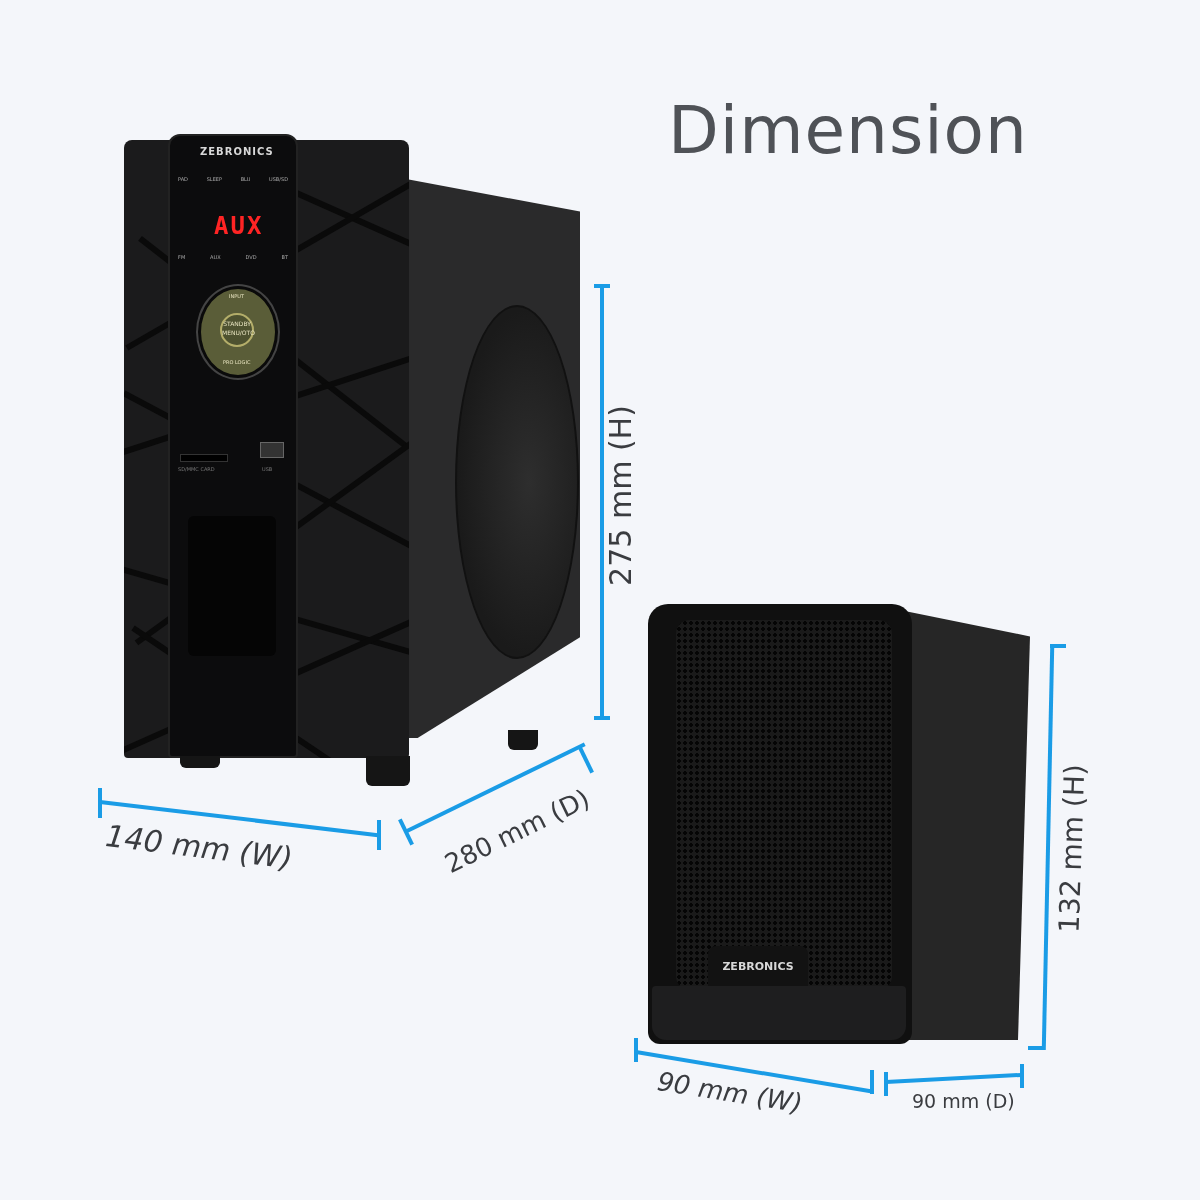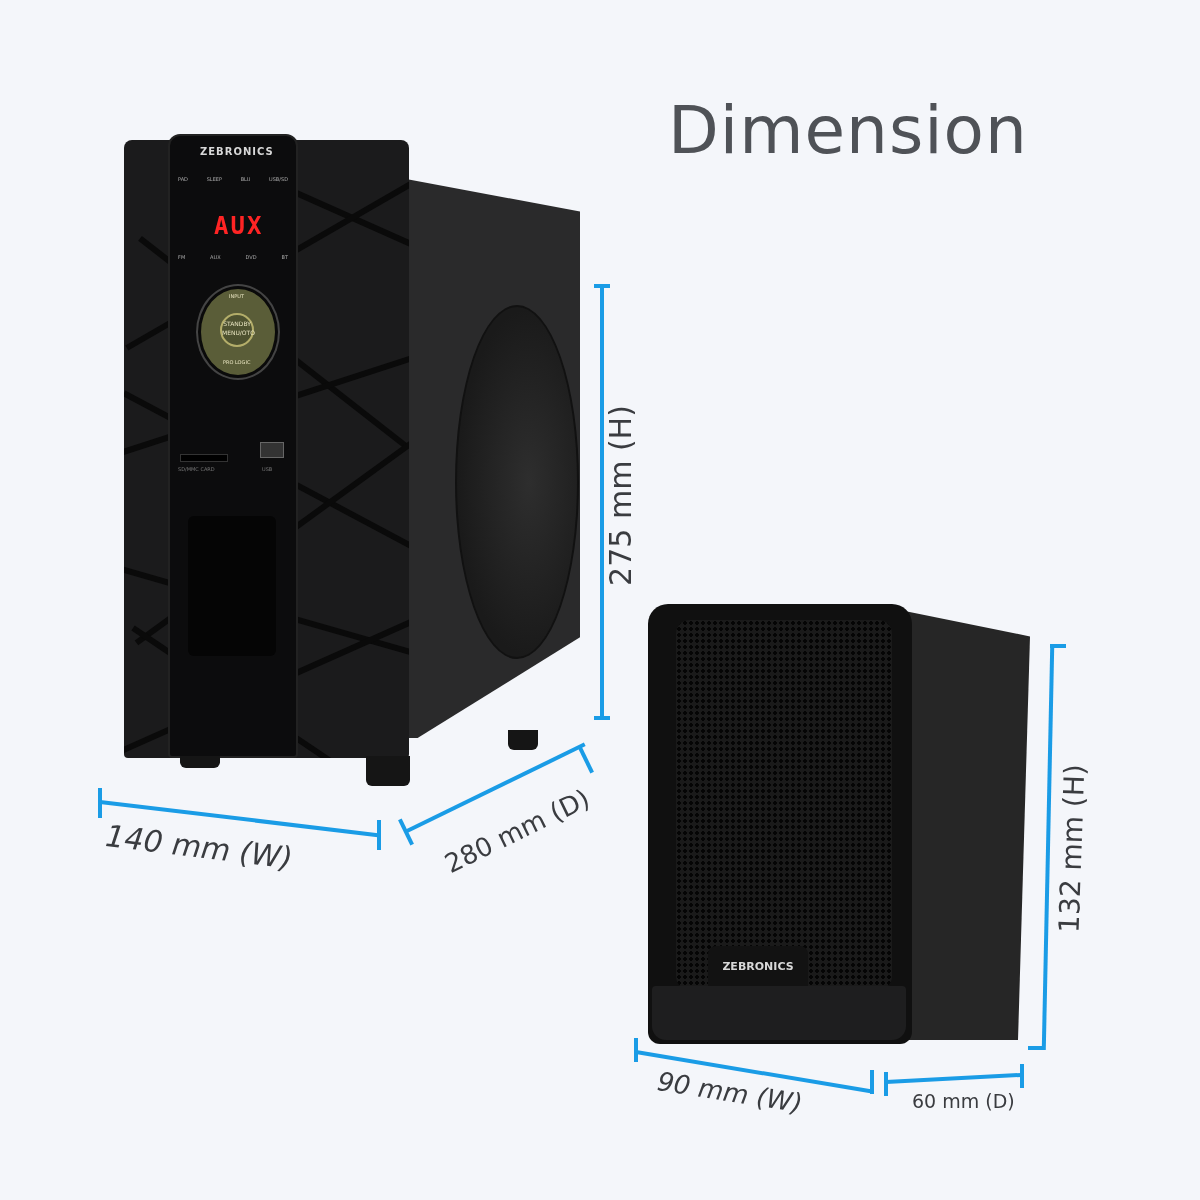--- a/index.html
+++ b/index.html
@@ -153,13 +153,13 @@
 <div class="abs dim-label" style="left:962px;top:832px;font-size:28px;transform:rotate(-88deg);width:220px;text-align:center;">132 mm (H)</div>
 
 <div class="abs line" style="left:636px;top:1050px;width:238px;height:4px;transform:rotate(9.5deg);transform-origin:left center;"></div>
 <div class="abs line" style="left:634px;top:1038px;width:4px;height:24px;"></div>
 <div class="abs line" style="left:870px;top:1070px;width:4px;height:24px;"></div>
 <div class="abs dim-label" style="left:660px;top:1066px;font-size:26px;font-style:italic;transform:rotate(9deg);transform-origin:left top;">90 mm (W)</div>
 
 <div class="abs line" style="left:886px;top:1080px;width:136px;height:4px;transform:rotate(-3deg);transform-origin:left center;"></div>
 <div class="abs line" style="left:884px;top:1072px;width:4px;height:24px;"></div>
 <div class="abs line" style="left:1020px;top:1064px;width:4px;height:24px;"></div>
-<div class="abs dim-label" style="left:912px;top:1090px;font-size:19px;">60 mm (D)</div>
+<div class="abs dim-label" style="left:912px;top:1090px;font-size:19px;">90 mm (D)</div>
 
 </body></html>

